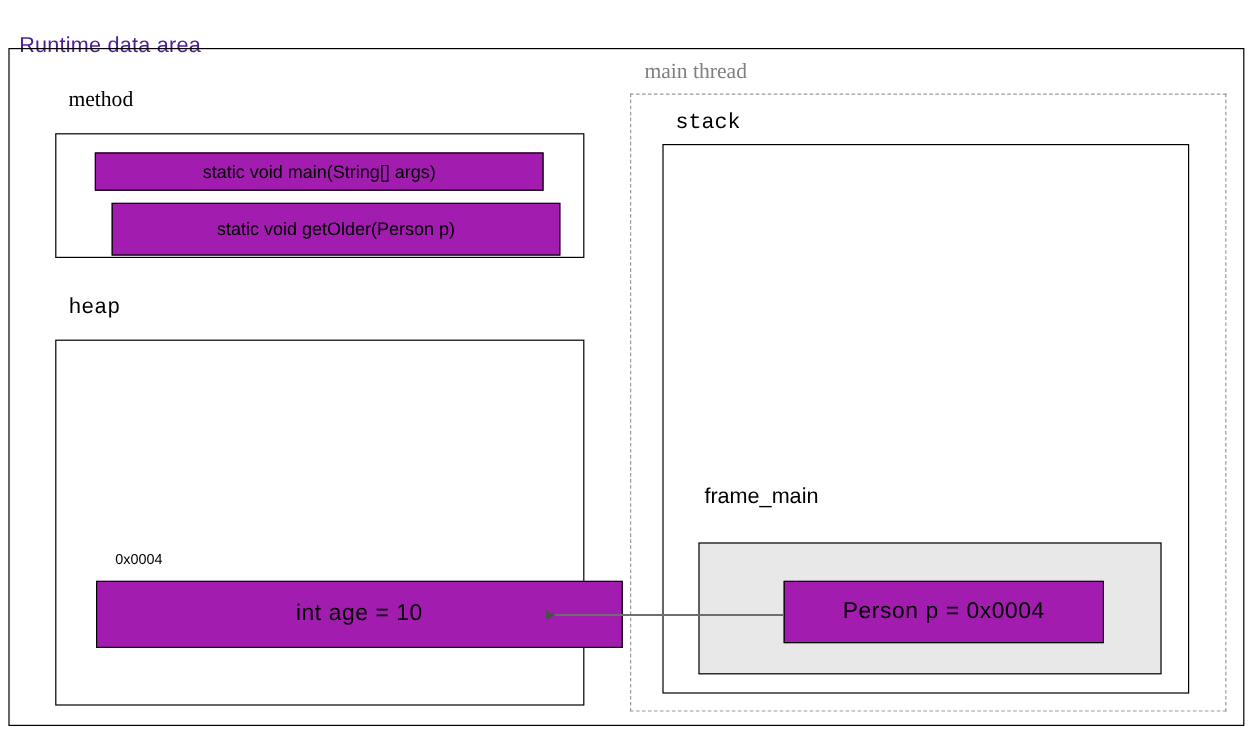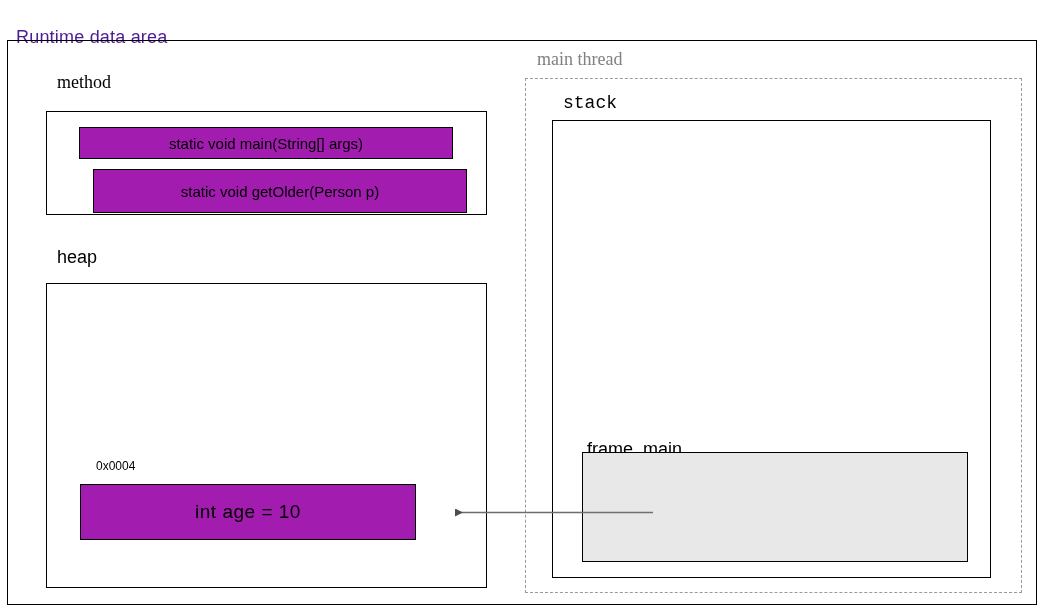--- a/index.html
+++ b/index.html
@@ -87,40 +87,41 @@
   <div class="abs box" style="left:7px; top:40px; width:1030px; height:565px;"></div>
 
   <div class="abs section-label" style="left:57px; top:71px;font-family:Liberation Serif, serif;">method</div>
 
   <div class="abs box" style="left:46px; top:111px; width:441px; height:104px;"></div>
 
   <div class="abs cell cell-method" style="left:79px; top:127px; width:374px; height:32px;">static void main(String[] args)</div>
 
   <div class="abs cell cell-method" style="left:79px; top:169px; width:374px; height:44px;margin-left:14px;">static void getOlder(Person p)</div>
 
-  <div class="abs section-label" style="left:57px; top:246px;">heap</div>
+  <div class="abs section-label" style="left:57px; top:246px;font-family:Liberation Mono, monospace;">heap</div>
 
   <div class="abs box" style="left:46px; top:283px; width:441px; height:305px;"></div>
 
   <div class="abs addr-label" style="left:96px; top:459px;">0x0004</div>
 
-  <div class="abs cell cell-heap" style="left:80px; top:484px; width:336px; height:56px;">int age = 10</div>
+  <div class="abs cell cell-heap" style="left:80px; top:484px; width:439px; height:56px;">int age = 10</div>
 
   <div class="abs section-label muted" style="left:537px; top:48px;">main thread</div>
 
   <div class="abs box-dashed" style="left:525px; top:78px; width:497px; height:515px;"></div>
 
   <div class="abs section-label" style="left:563px; top:92px;font-family:Liberation Mono, monospace;">stack</div>
 
   <div class="abs box" style="left:552px; top:120px; width:439px; height:458px;"></div>
 
-  <div class="abs section-label" style="left:587px; top:438px;">frame_main</div>
+  <div class="abs section-label" style="left:587px; top:402px;">frame_main</div>
 
   <div class="abs box-filled" style="left:582px; top:452px; width:386px; height:110px;"></div>
 
+  <div class="abs cell cell-stack" style="left:653px; top:484px; width:267px; height:52px;">Person p = 0x0004</div>
 
   <svg class="abs arrow-svg" style="left:448px; top:500px;" width="210" height="26" viewBox="0 0 210 26">
     <defs>
       <marker id="arrowhead" markerWidth="9" markerHeight="8" refX="8" refY="4" orient="auto" markerUnits="userSpaceOnUse">
         <path d="M8,0 L8,8 L0,4 z" fill="#4d4d4d"></path>
       </marker>
     </defs>
     <line x1="205" y1="12.5" x2="7" y2="12.5" stroke="#6e6e6e" stroke-width="1.6" marker-end="url(#arrowhead)"></line>
   </svg>
 

